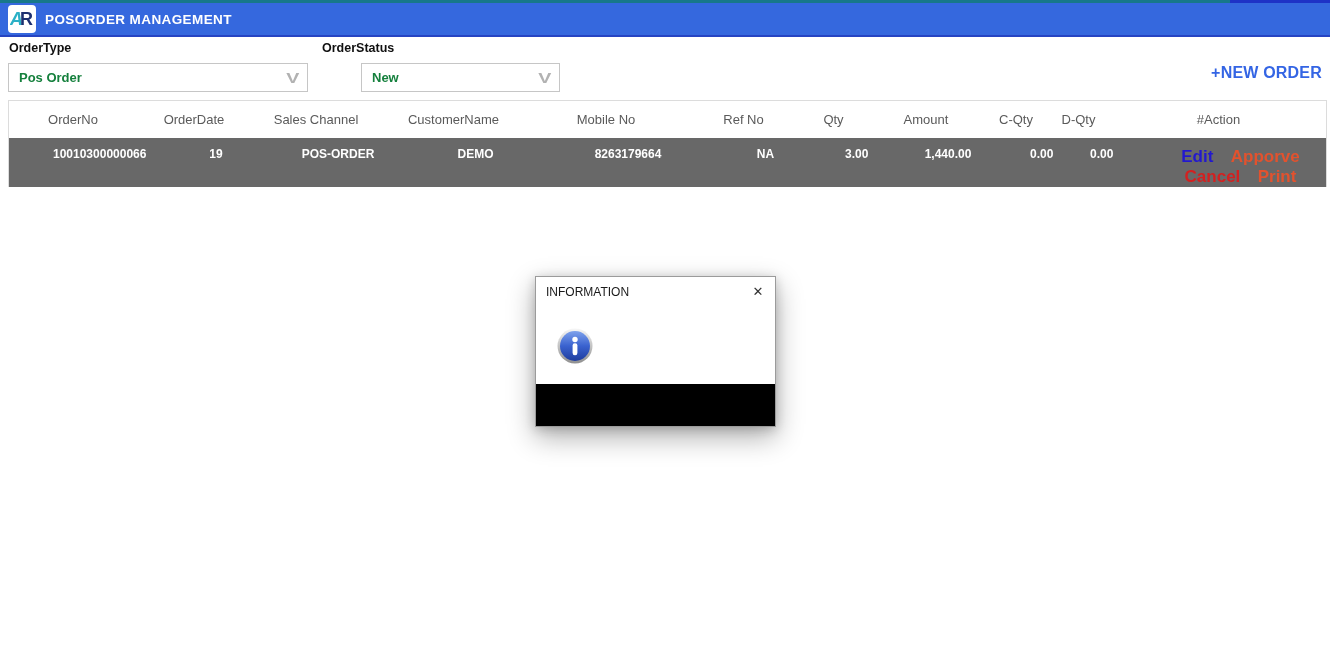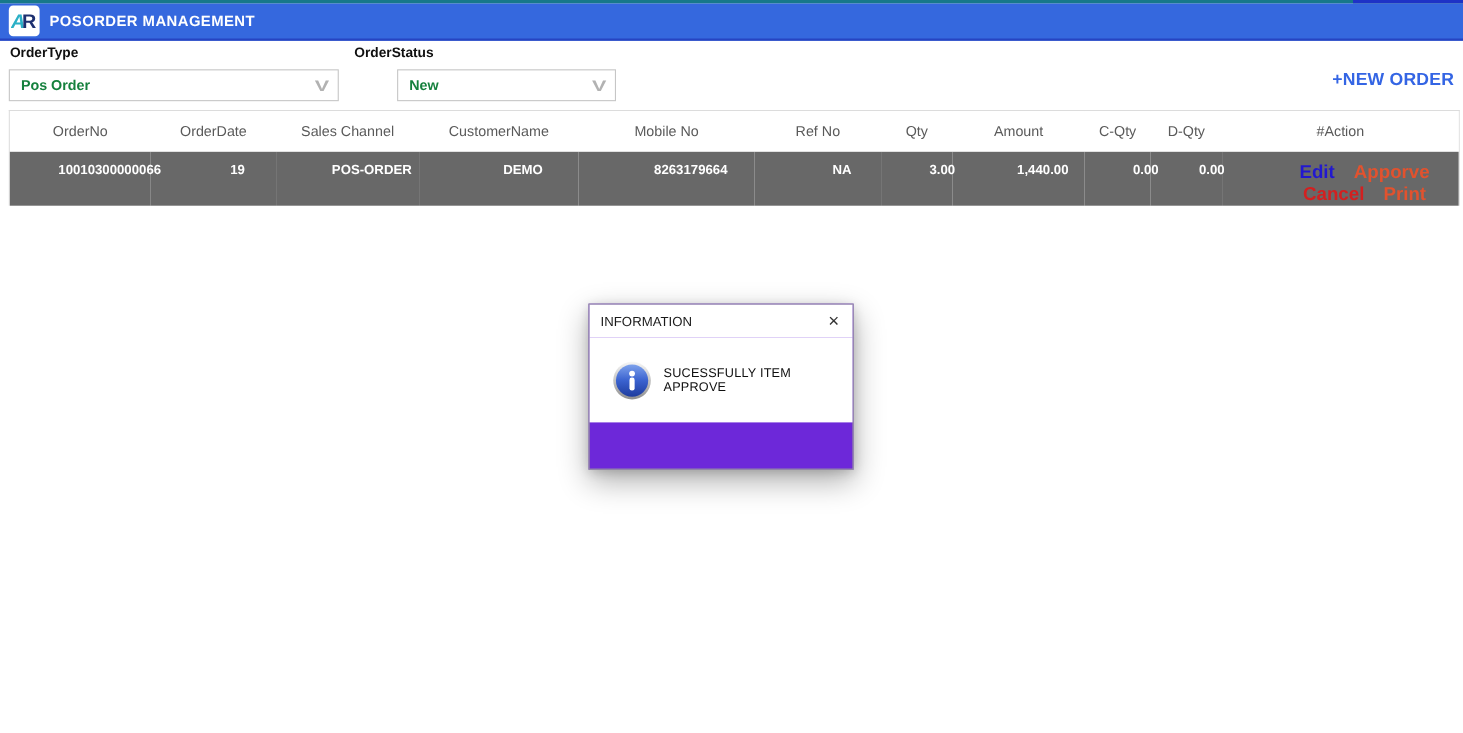--- a/index.html
+++ b/index.html
@@ -60,21 +60,21 @@
   }
   td.actions span { margin: 0 7px; font-size: 17px; font-weight: bold; cursor: pointer; }
   .act-edit { color: #2218cf; }
   .act-apporve { color: #e2522e; }
   .act-cancel { color: #d32020; }
   .act-print { color: #e2522e; }
 
   
   .dialog {
     position: absolute; left: 535px; top: 276px; width: 241px; height: 151px;
-    background: #6d28d9; border: 1px solid #9b9b9b;
+    background: #000000; border: 1px solid #9b9b9b;
     box-shadow: 0 10px 26px rgba(0,0,0,.32), 0 2px 10px rgba(0,0,0,.18);
     z-index: 10;
   }
   .dlg-titlebar {
     height: 30px; display: flex; align-items: center; justify-content: space-between;
     padding: 0 8px 0 10px; background: #fff;
   }
   .dlg-title { font-size: 12px; color: #1a1a1a; }
   .dlg-close { font-size: 13px; color: #333; width: 18px; text-align: center; cursor: pointer; line-height: 18px; }
   .dlg-body { height: 77px; display: flex; align-items: center; padding-left: 21px; background: #fff; }
@@ -187,15 +187,14 @@
           <stop offset="0" stop-color="#7ea2ec"></stop>
             <stop offset="0.5" stop-color="#3a62cf"></stop>
             <stop offset="1" stop-color="#1e3c9e"></stop>
         </linearGradient>
       </defs>
       <circle cx="18" cy="18" r="17.5" fill="url(#ring)"></circle>
       <circle cx="18" cy="18" r="15" fill="url(#ball)"></circle>
       <circle cx="18" cy="11.5" r="2.7" fill="#ffffff"></circle>
       <rect x="15.6" y="15.2" width="4.8" height="12" rx="2.2" fill="#ffffff"></rect>
     </svg>
-    <span class="dlg-msg">SUCESSFULLY ITEM APPROVE</span>
   </div>
 </div>
 
 </body></html>

